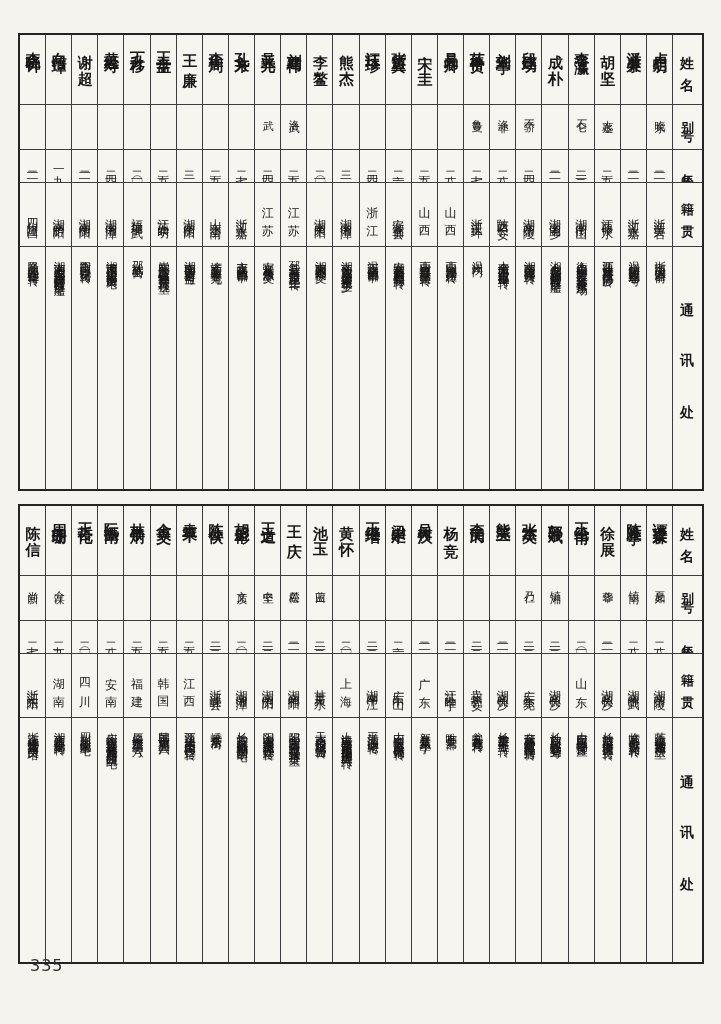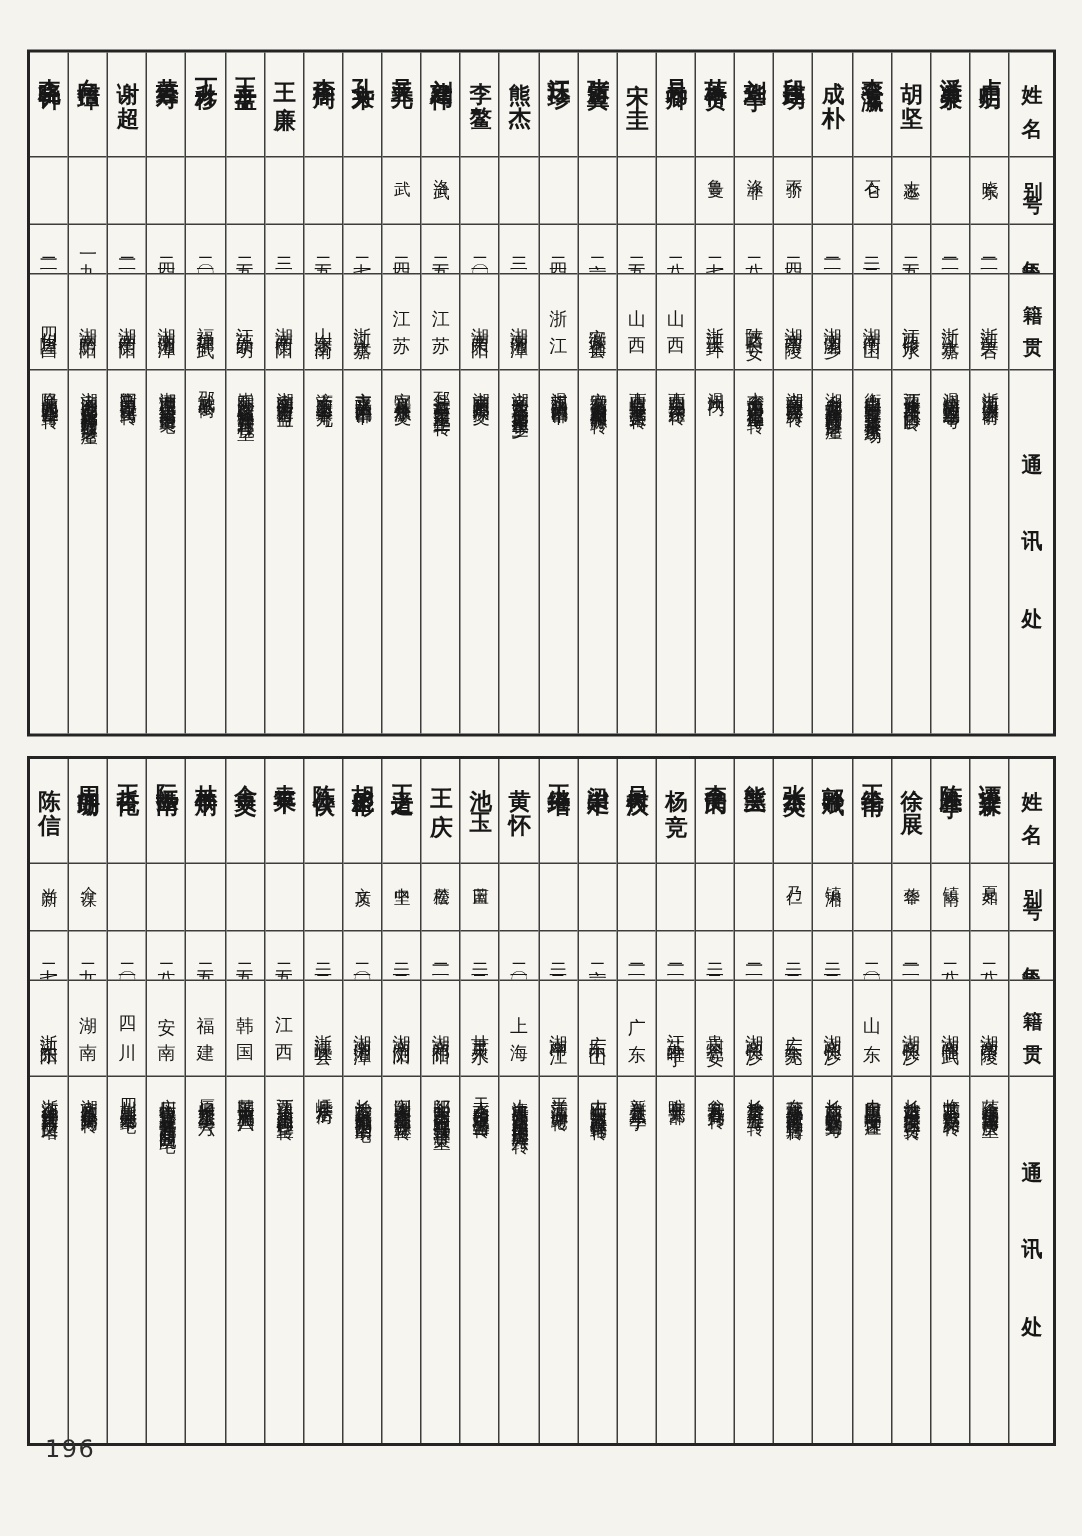--- a/index.html
+++ b/index.html
@@ -942,13 +942,13 @@
       </div>
       <div class="cell r-origin">
         <span class="vtext t-origin" style="letter-spacing: 3px;">浙江东阳</span>
       </div>
       <div class="cell r-address">
         <span class="vtext t-address">浙江金华佛堂转南马交白塔</span>
       </div>
     </div>
   </div>
 
-<div class="page-number">196</div>
+<div class="page-number">335</div>
 
 </body></html>

